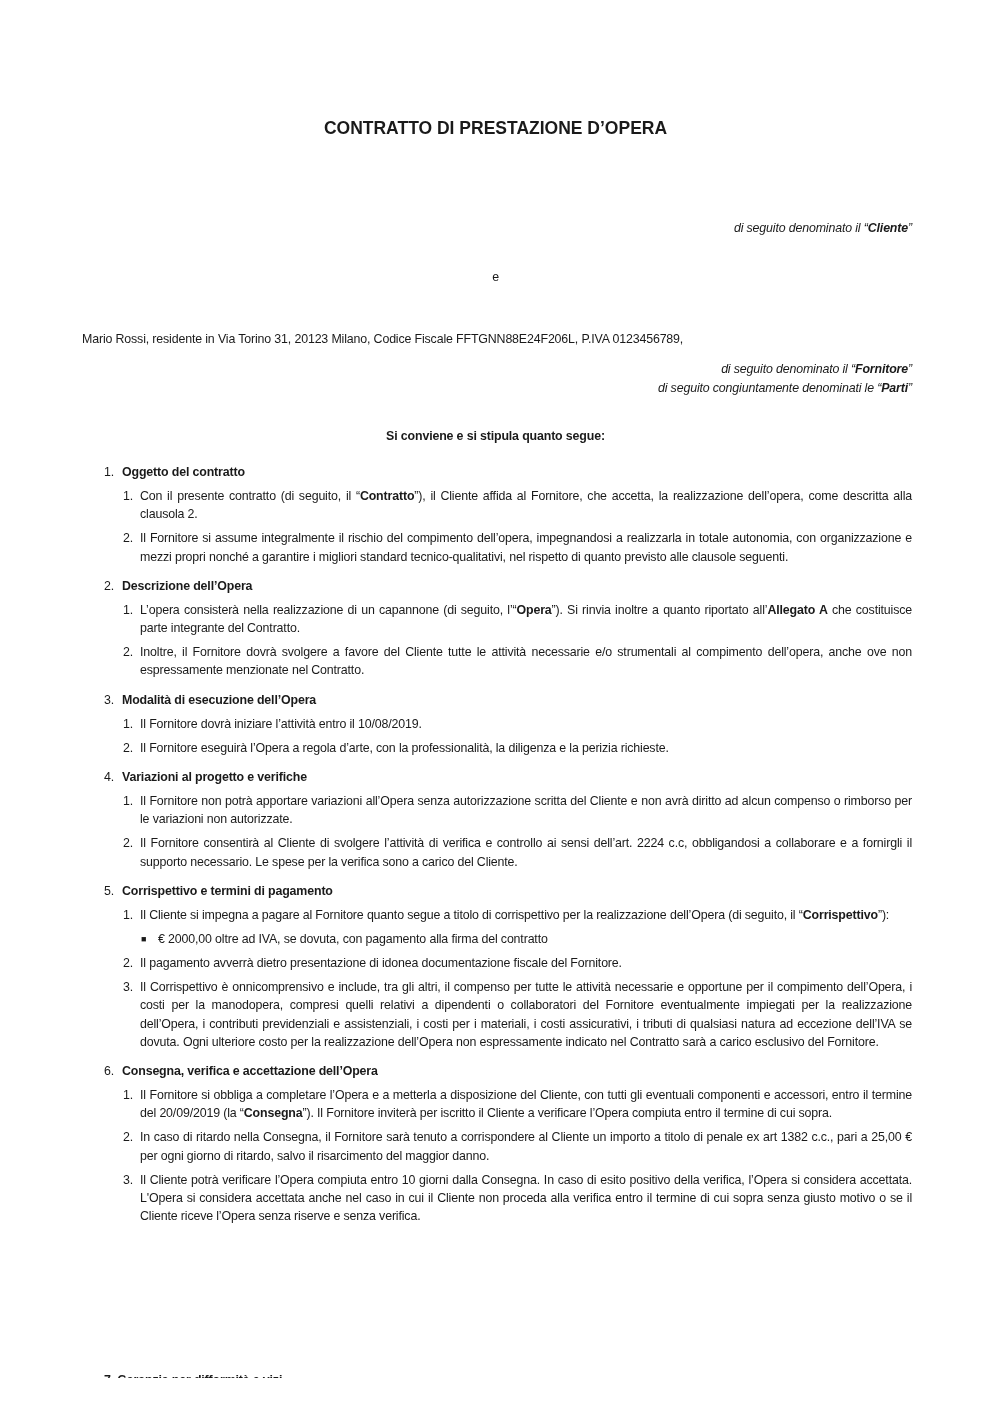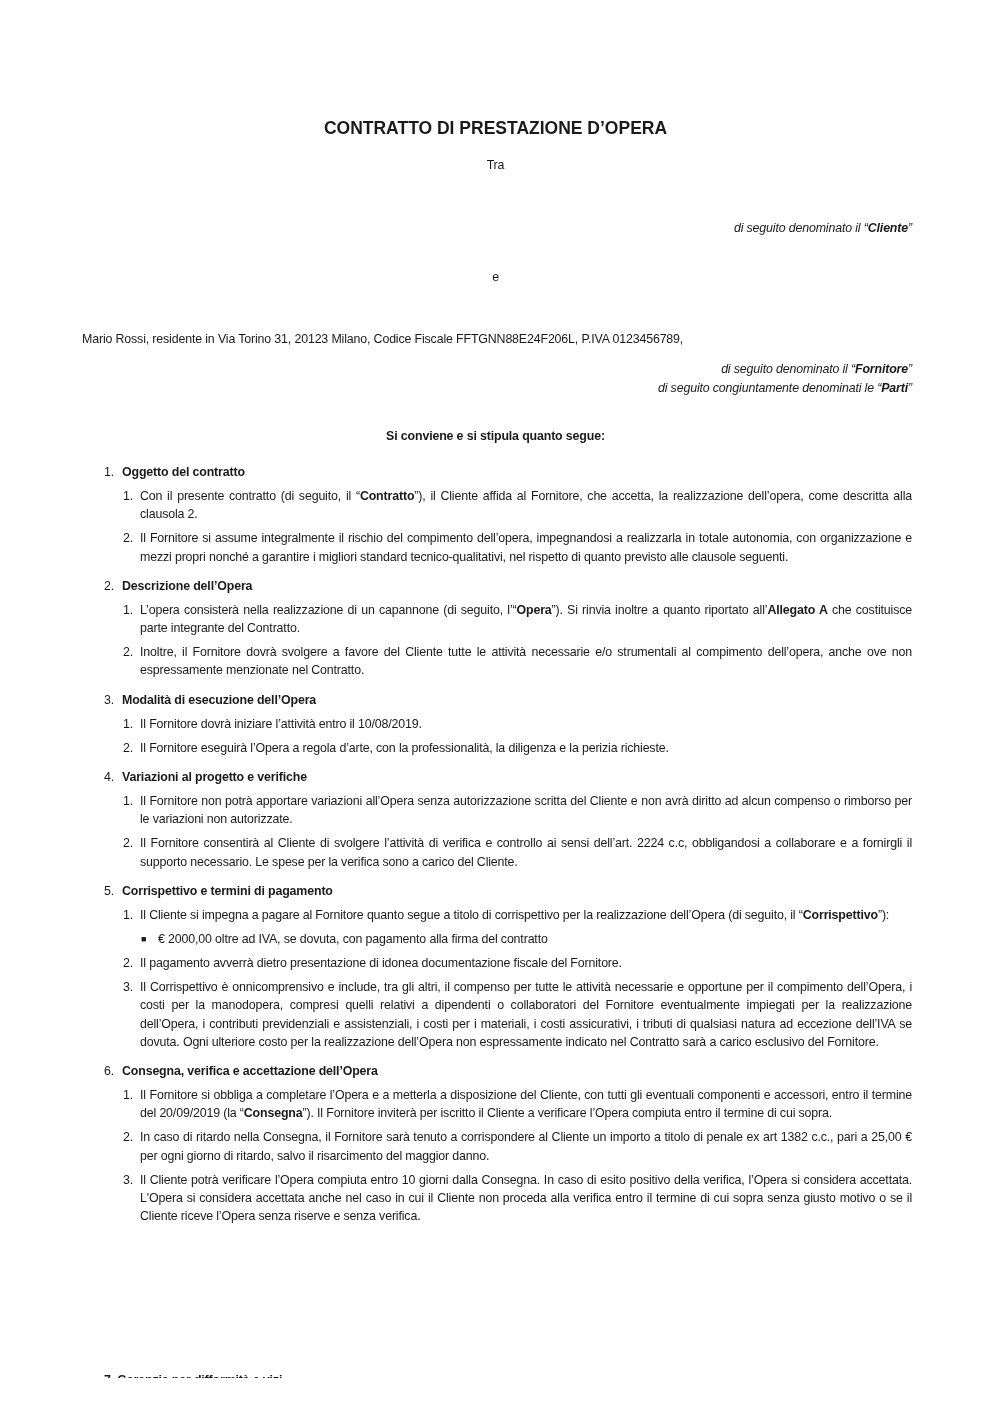--- a/index.html
+++ b/index.html
@@ -35,21 +35,20 @@
 
   .footer-page { position: absolute; top: 1360px; left: 0; width: 991px; text-align: center; font-size: 12px; padding-left: 24px; }
   .footer-copy { position: absolute; top: 1360px; right: 90px; font-size: 12px; }
 </style>
 </head>
 <body>
 
 <div class="page">
 
   <div class="title">CONTRATTO DI PRESTAZIONE D’OPERA</div>
-  <div class="center-line" style="top:112px;">Tra</div>
 
   <div class="right-line" style="top:175px;"><span>di seguito denominato il “</span><b>Cliente</b><span>”</span></div>
 
   <div class="center-line" style="top:224px;">e</div>
 
   <div class="party" style="top:286px;">Mario Rossi, residente in Via Torino 31, 20123 Milano, Codice Fiscale FFTGNN88E24F206L, P.IVA 0123456789,</div>
   <div class="right-line" style="top:316px;"><span>di seguito denominato il “</span><b>Fornitore</b><span>”</span></div>
   <div class="right-line" style="top:335px;"><span>di seguito congiuntamente denominati le “</span><b>Parti</b><span>”</span></div>
 
   <div class="convene">Si conviene e si stipula quanto segue:</div>

